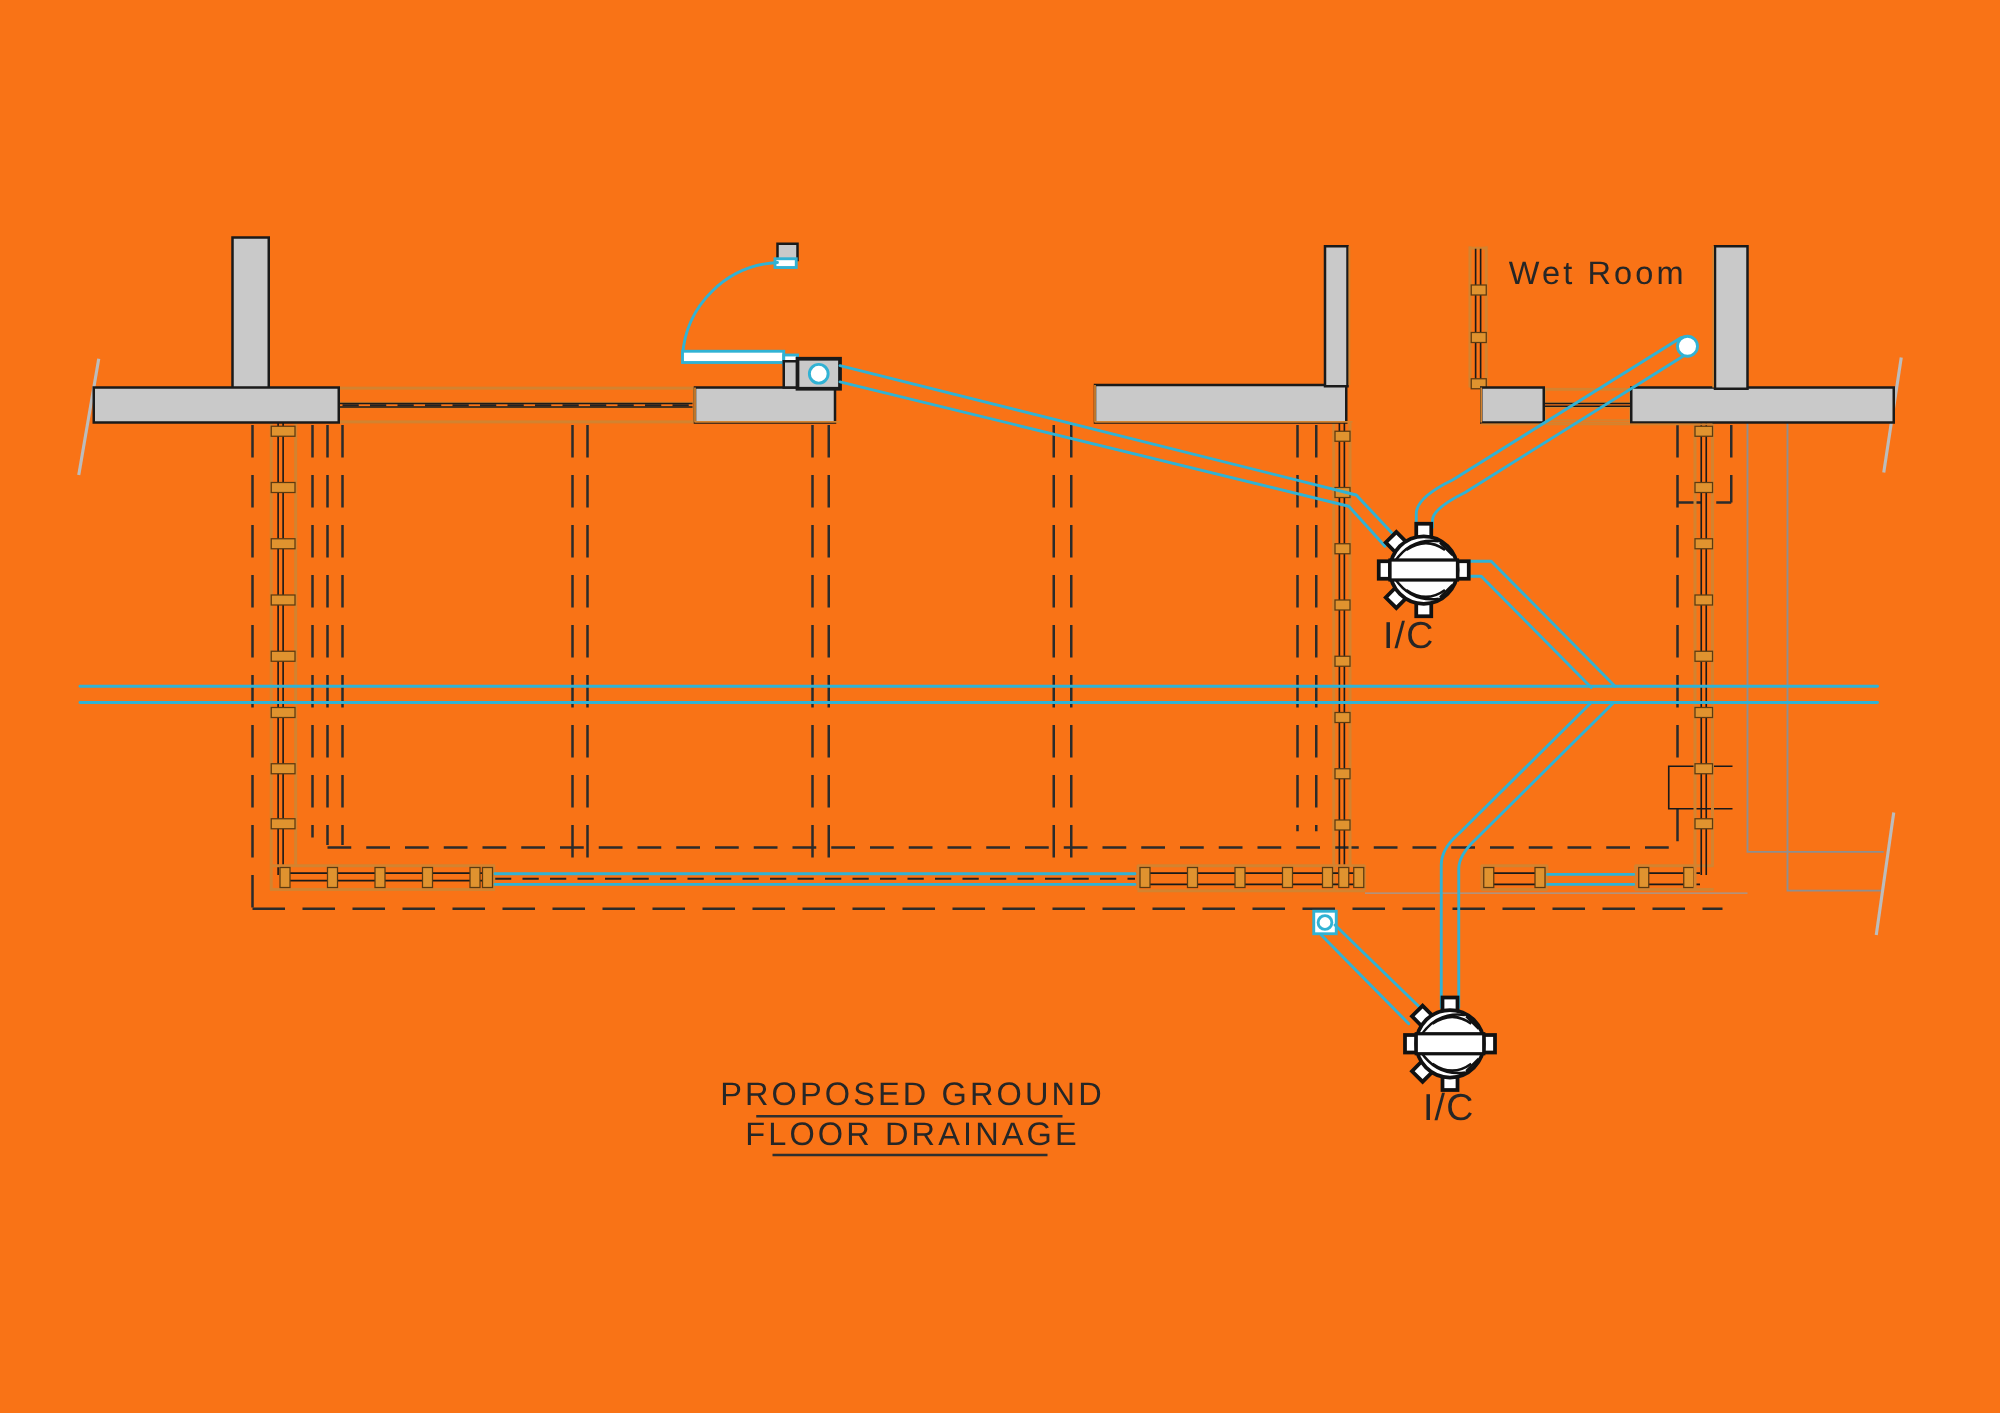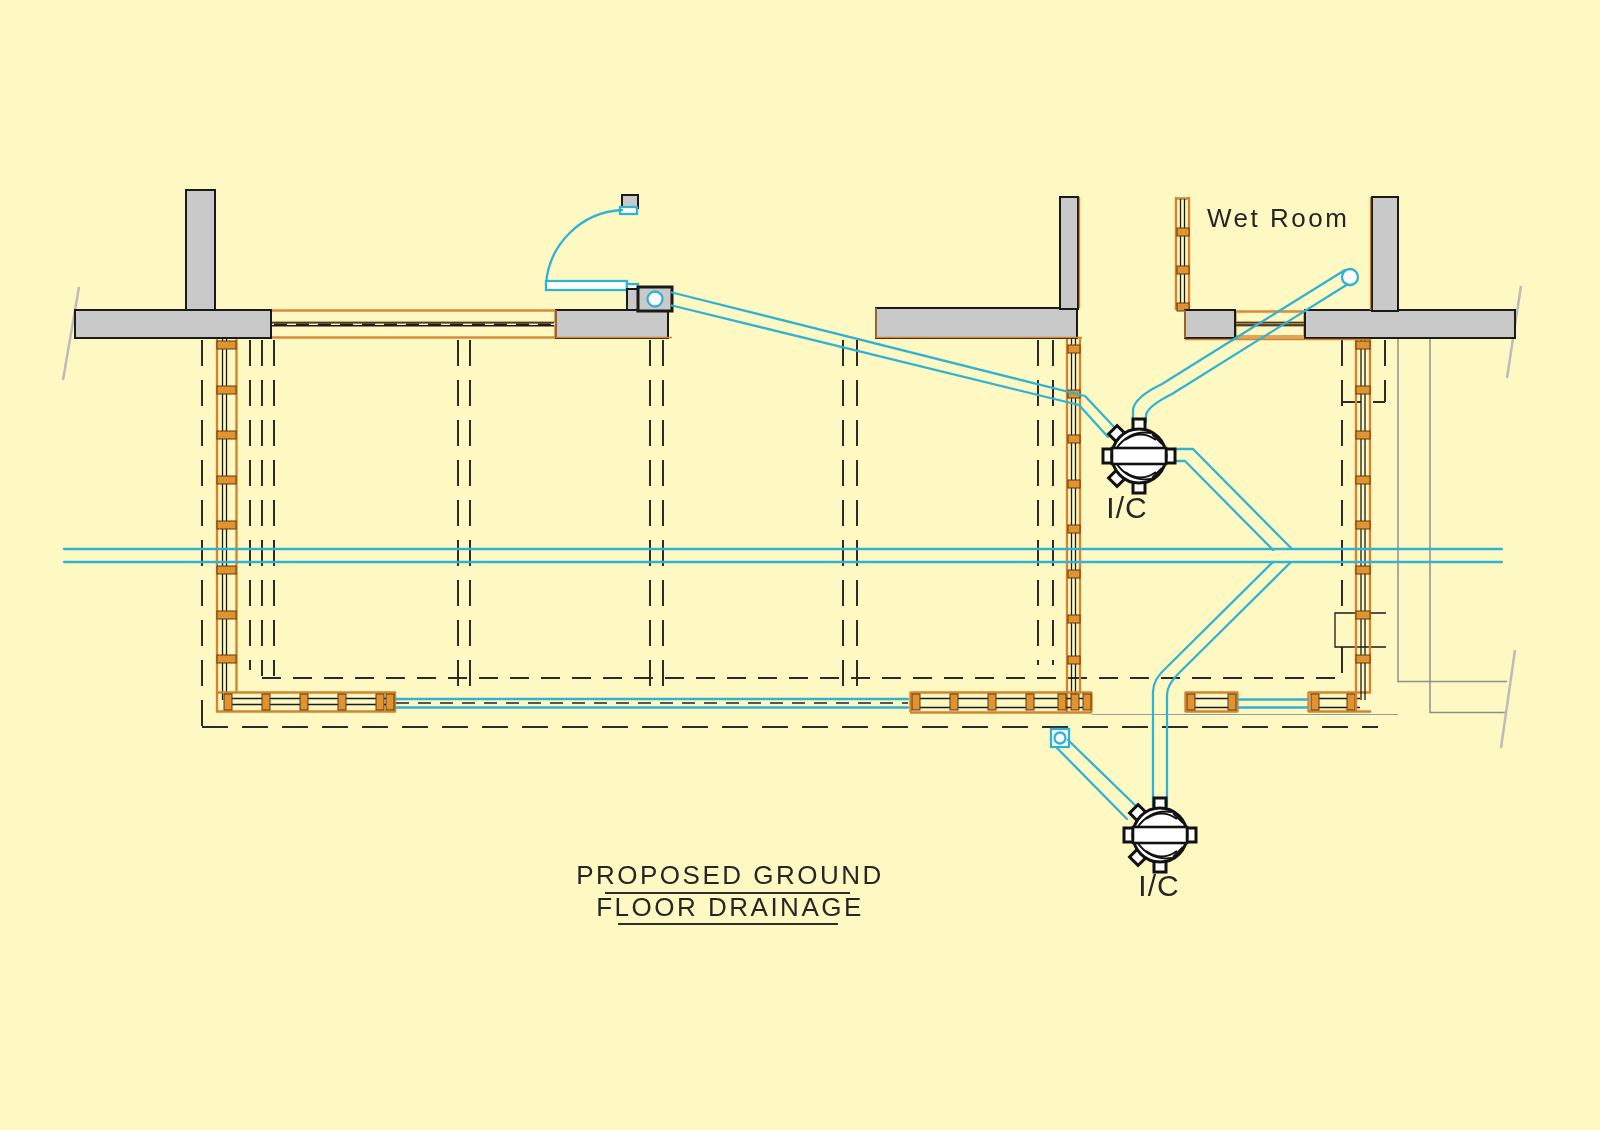--- a/index.html
+++ b/index.html
@@ -1,20 +1,20 @@
 <!DOCTYPE html>
 <html style="--wall_fill: #c9c9c9; --wall_stroke: #1a1a1a; --timber: #d4832f; --stud_fill: #e0932f; --dashed: #2b2b2b; --site_line: #8f8f8f; --pipe: #31b2d4; --text: #262626;"><head>
 <meta charset="utf-8">
 <style>
   :root{
     --wall_fill:#c9c9c9; --wall_stroke:#1a1a1a; --timber:#d4832f; --stud_fill:#e0932f;
     --dashed:#2b2b2b; --site_line:#8f8f8f; --pipe:#31b2d4; --text:#262626;
   }
   html,body{margin:0;padding:0;background:#fff;}
-  .stage{position:relative;width:1600px;height:1130px;background:#fef9c3;overflow:hidden;}
+  .stage{position:relative;width:1600px;height:1130px;background:#f97316;overflow:hidden;}
   svg{display:block;}
   .wall{fill:var(--wall_fill);stroke:var(--wall_stroke);stroke-width:2;}
   .wall-thick{stroke-width:3;}
   .timber{stroke:var(--timber);fill:none;stroke-width:2.4;}
   .timber-thin{stroke:var(--timber);fill:none;stroke-width:1.4;}
   .stud{fill:var(--stud_fill);stroke:#5c3a10;stroke-width:1;}
   .blk{stroke:#1a1a1a;fill:none;stroke-width:1.3;}
   .dash{stroke:var(--dashed);stroke-width:2;fill:none;stroke-dasharray:26 14;}
   .dash-in{stroke:var(--dashed);stroke-width:2;fill:none;stroke-dasharray:19 12;}
   .dash-mid{stroke:#222;stroke-width:1.5;fill:none;stroke-dasharray:13 9;}

